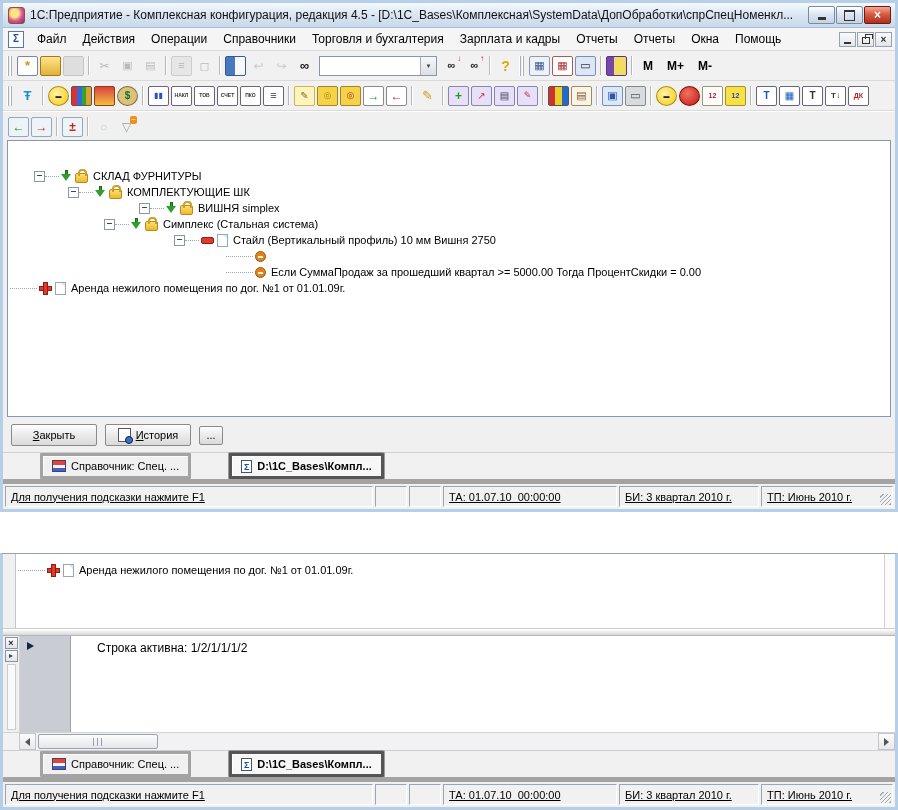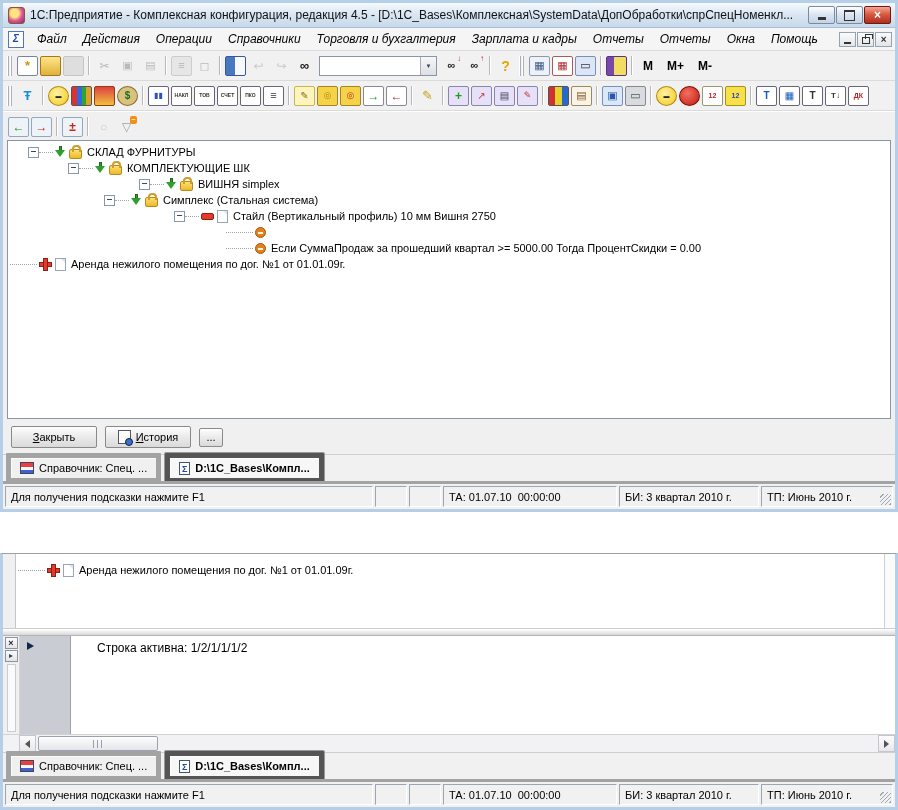--- a/index.html
+++ b/index.html
@@ -20,21 +20,21 @@
   .tbtn{width:27px;height:18px;display:flex;align-items:center;justify-content:center;border-radius:2px;
     border:1px solid #7a8ba0;background:linear-gradient(#fdfefe,#dde6f0 45%,#c3d3e5);box-sizing:border-box;}
   .g-min{width:8px;height:3px;background:#333;margin-top:7px;}
   .g-max{width:9px;height:8px;border:1px solid #333;border-top:2px solid #333;}
   .tbtn.close{background:linear-gradient(#f2a896,#da5a42 45%,#ad301d);border-color:#6e1a0e;
     color:#fff;font-weight:700;font-size:12px;}
   .tbtn.close::after{content:"×";}
 
   
   .menubar{height:22px;flex:none;display:flex;align-items:center;background:#f5f5f5;
-    border-bottom:1px solid #d9d9d9;padding:0 3px;font-size:12px;font-style:italic;}
+    border-bottom:1px solid #d9d9d9;padding:0 3px;font-size:12px;}
   .mdi-icon{width:14px;height:15px;background:#fff;border:1px solid #5577aa;color:#1b4fa0;
     font-weight:700;font-size:10px;line-height:14px;text-align:center;margin:0 5px 0 2px;flex:none;}
   .mdi-icon::after{content:"Σ";}
   .menus{display:flex;flex:1;}
   .menus span{padding:2px 8px;white-space:nowrap;}
   .mdibtns{display:flex;gap:1px;}
   .mdib{width:17px;height:15px;display:flex;align-items:center;justify-content:center;
     border:1px solid #98a2ae;background:linear-gradient(#fafbfc,#e2e5ea);font-size:10px;color:#333;box-sizing:border-box;}
   .g-min2{width:7px;height:2px;background:#333;margin-top:7px;}
   .g-res{width:6px;height:5px;border:1px solid #333;position:relative;margin-top:3px;}
@@ -93,31 +93,31 @@
   .btn.more{min-width:24px;width:24px;height:19px;}
   .ulf::first-letter{text-decoration:underline;}
   .hist-icon{width:11px;height:12px;background:#fff;border:1px solid #556;position:relative;flex:none;}
   .hist-icon::after{content:'';position:absolute;right:-3px;bottom:-3px;width:6px;height:6px;border-radius:50%;background:#3a6ed0;border:1px solid #123;}
   .pnote{margin-left:auto;color:#8b008b;font-size:11px;white-space:nowrap;}
 
   
   .tabbar{height:24px;flex:none;display:flex;align-items:center;gap:4px;padding:1px 3px;
     background:#f1f1f1;border-top:1px solid #cfcfcf;}
   .tab{height:20px;display:inline-flex;align-items:center;gap:5px;padding:0 9px;font-size:11px;
-    background:#f0f0f0;border:5px solid #a3a3a3;box-shadow:inset 1px 1px 0 #fcfcfc;border-radius:1px;white-space:nowrap;}
+    background:#f0f0f0;border:3px solid #a3a3a3;box-shadow:inset 1px 1px 0 #fcfcfc;border-radius:1px;white-space:nowrap;margin-left:34px;}
   .tab.active{font-weight:700;background:#f7f7f7;border-color:#555;box-shadow:inset 1px 1px 0 #fff,0 0 0 1px #999;}
   .ic-cardfile{width:14px;height:12px;flex:none;border:1px solid #445;box-sizing:border-box;
     background:linear-gradient(#e84040 0 40%,#f8f8f8 40% 70%,#4060d0 70%);}
   .ic-doc1c{width:11px;height:13px;flex:none;background:#fff;border:1px solid #456;color:#1b4fa0;
     font-weight:700;font-size:9px;line-height:12px;text-align:center;box-sizing:border-box;}
   .ic-doc1c::after{content:"Σ";}
 
   
   .statusbar{height:21px;flex:none;display:flex;align-items:stretch;gap:2px;background:#f1f1f1;
-    border-top:3px solid #a3a3a3;padding:2px;font-size:11px;}
+    border-top:5px solid #a3a3a3;padding:2px;font-size:11px;text-decoration:underline;}
   .sb{border:1px solid;border-color:#9aa6b2 #fff #fff #9aa6b2;display:flex;align-items:center;
     padding:0 5px;white-space:pre;overflow:hidden;box-sizing:border-box;}
   .sb-hint{flex:1;}
   .sb-w30{width:32px;}
   .sb-ta{width:174px;}
   .sb-bi{width:140px;}
   .sb-tp{width:132px;position:relative;}
   .rgrip{position:absolute;right:1px;bottom:1px;width:11px;height:11px;
     background:repeating-linear-gradient(135deg,transparent 0 2px,#9aa8b8 2px 3px);}
 
@@ -384,21 +384,21 @@
           <span class="sep"></span>
           <span class="ti dis">
             <span class="tg" style="font-size: 12px; color: rgb(138, 146, 156);">○</span>
           </span>
           <span class="ti">
             <span class="tg" style="font-size: 12px; color: rgb(152, 160, 172);">▽</span>
             <span class="bdg" style="background: rgb(240, 144, 24); color: rgb(255, 255, 255);">−</span>
           </span>
         </div>
       <div class="treepanel">
-          <div class="trow" style="padding-left: 20px;">
+          <div class="trow" style="padding-left: 26px; margin-top: 24px;">
             <span class="mk mk-box"></span>
             <span class="dots" style="width: 14px;"></span>
             <span class="mk mk-garr"></span>
             <span class="mk mk-lock"></span>
             <span class="txt">СКЛАД ФУРНИТУРЫ</span>
           </div>
           <div class="trow" style="padding-left: 60px;">
             <span class="mk mk-box"></span>
             <span class="dots" style="width: 14px;"></span>
             <span class="mk mk-garr"></span>

